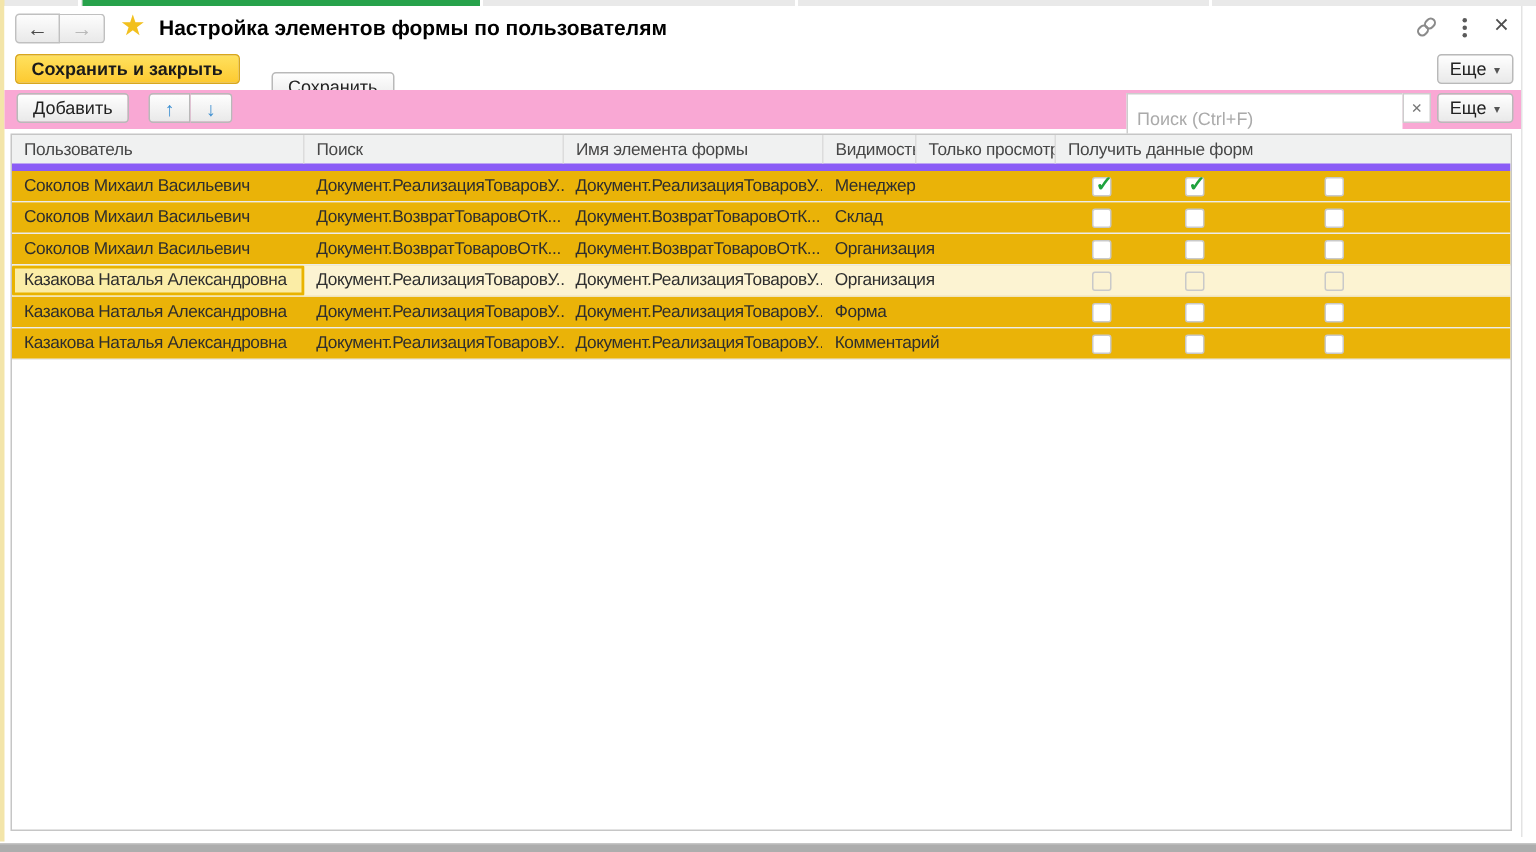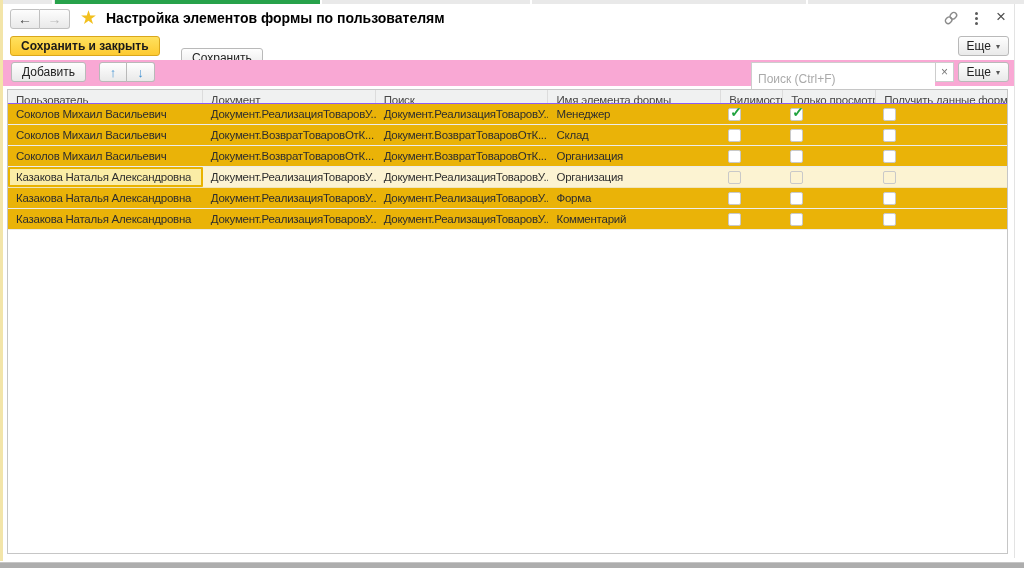--- a/index.html
+++ b/index.html
@@ -79,21 +79,21 @@
     width:19px; height:20px; border:1px solid #cdcdcd; background:#fff;
     display:flex; align-items:center; justify-content:center; font-size:12px; color:#777;
   }
   .btn-more-toolbar { right:5px; top:2px; padding:0 8px; }
 
   
   .table {
     position:absolute; top:89px; left:7px; width:1001px; height:465px;
     border:1px solid #c6c6c6; background:#fff; overflow:hidden;
   }
-  .thead { display:flex; height:14px; background:#f0f1f1; border-bottom:1px solid #8b5cf6; }
+  .thead { display:flex; height:24px; background:#f0f1f1; border-bottom:5px solid #8b5cf6; }
   .th {
     font-size:11.5px; letter-spacing:-0.2px; color:#474747;
     padding:4px 0 0 8px; border-right:1px solid #dcdcdc;
     white-space:nowrap; overflow:hidden; height:100%;
   }
   .th:last-child { border-right:none; }
   .tr { display:flex; height:21px; border-bottom:1px solid #ececec; background:#eab308; }
   .td {
     font-size:11.5px; letter-spacing:-0.25px; color:#2e2e2e; padding-left:8px;
     white-space:nowrap; overflow:hidden; height:100%;
@@ -184,21 +184,20 @@
     </div>
     <div class="btn btn-more-toolbar">
       <span>Еще</span>
       <span class="caret">▾</span>
     </div>
   </div>
 
   <div class="table">
     <div class="thead">
       <div class="th c-user">Пользователь</div>
-      <div class="th c-doc">Документ</div>
       <div class="th c-form">Поиск</div>
       <div class="th c-el">Имя элемента формы</div>
       <div class="th c-vis">Видимость</div>
       <div class="th c-view">Только просмотр</div>
       <div class="th c-get">Получить данные формы</div>
     </div>
     <div>
         <div class="tr">
     <div class="td c-user">Соколов Михаил Васильевич</div>
     <div class="td c-doc">Документ.РеализацияТоваровУ...</div>

